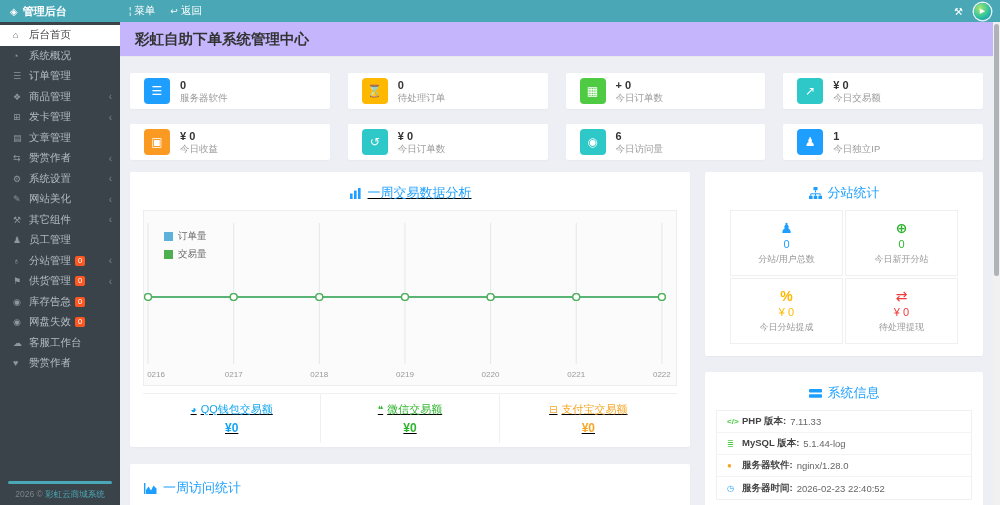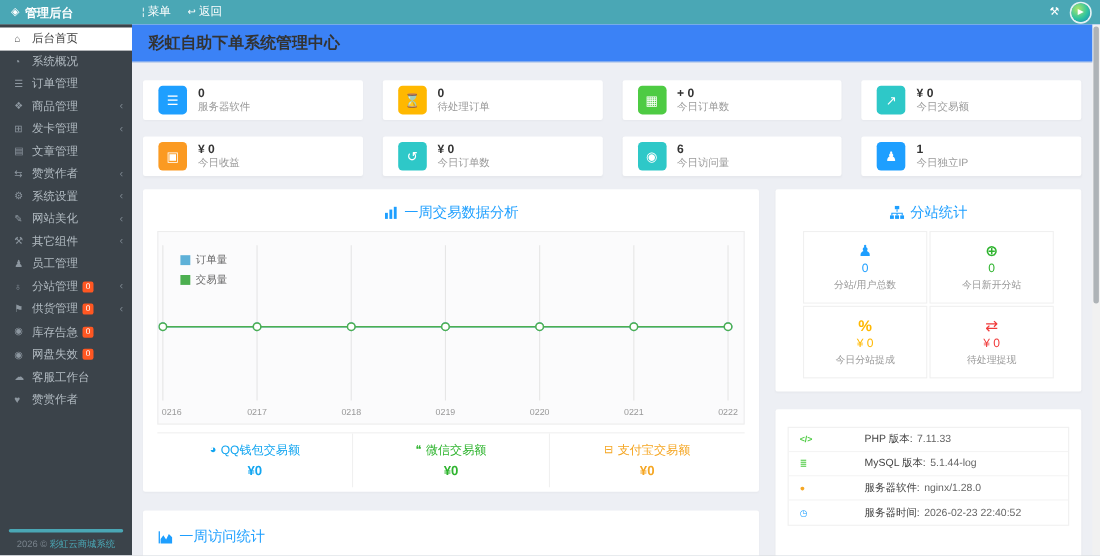--- a/index.html
+++ b/index.html
@@ -36,42 +36,42 @@
               padding:0 3px; border-radius:2px; }
   .si-chevron { position:absolute; right:8px; font-size:10px; color:#79838c; }
   .side-scrollbar { position:absolute; left:8px; bottom:21px; width:104px; height:3px;
                     background:#4aa7b5; border-radius:2px; cursor:pointer; }
   .side-footer { position:absolute; bottom:4px; width:100%; text-align:center;
                  font-size:8.5px; color:#79838c; }
   .side-footer a { color:#4aa7b5; text-decoration:none; cursor:pointer; }
 
   
   .main { position:absolute; top:22px; left:120px; right:0; bottom:0; overflow:hidden; }
-  .page-titlebar { height:35px; background:#3b82f6; border-bottom:1px solid #e8e8e8;
+  .page-titlebar { height:35px; background:#c4b5fd; border-bottom:1px solid #e8e8e8;
                    display:flex; align-items:center; padding-left:15px; }
   .page-titlebar h1 { font-size:14.5px; color:#333; font-weight:bold; }
   .content { padding:16px 17px 0 10px; }
 
   .stats-grid { display:grid; grid-template-columns:repeat(4,1fr); gap:15px 18px; margin-bottom:12px; }
   .stat-card { background:#fff; height:36px; display:flex; align-items:center; padding-left:14px;
                border-radius:2px; box-shadow:0 1px 2px rgba(0,0,0,.03); }
   .stat-icon { width:26px; height:26px; border-radius:4px; color:#fff; flex:none;
                display:flex; align-items:center; justify-content:center; font-size:12px; }
   .stat-text { margin-left:10px; }
   .stat-value { font-size:11px; font-weight:bold; color:#333; line-height:13px; }
   .stat-label { font-size:9.5px; color:#9a9a9a; line-height:12px; }
 
   .columns { display:flex; gap:15px; align-items:flex-start; }
   .col-left { flex:1; min-width:0; }
   .col-right { width:278px; flex:none; }
   .panel { background:#fff; border-radius:2px; box-shadow:0 1px 2px rgba(0,0,0,.03); }
   .panel-title { display:flex; align-items:center; gap:6px; color:#1e9fff; font-size:13px; height:22px; }
   .panel-title.center { justify-content:center; }
 
-  .chart-panel { padding:10px 13px 4px; }
+  .chart-panel { padding:10px 13px 4px;text-decoration:underline; }
   .chart-box { position:relative; height:176px; border:1px solid #ededed; background:#fbfbfc; margin-top:6px; }
   .chart-box svg { position:absolute; inset:0; }
   .legend { position:absolute; left:20px; top:19px; }
   .legend-row { display:flex; align-items:center; gap:5px; font-size:9.5px; color:#666; margin-bottom:5px; }
   .legend-swatch { width:9px; height:9px; flex:none; }
   .payments { display:flex; margin-top:7px; border-top:1px solid #f0f0f0; height:50px; }
   .pay-col { flex:1; display:flex; flex-direction:column; align-items:center; justify-content:center; gap:4px; }
   .pay-col + .pay-col { border-left:1px solid #f0f0f0; }
   .pay-head { font-size:11px; display:flex; align-items:center; gap:4px; }
   .pay-head .pic { font-size:10px; }
@@ -86,21 +86,21 @@
   .sub-icon { font-size:14px; line-height:16px; }
   .sub-value { font-size:11px; margin-top:2px; }
   .sub-label { font-size:9px; color:#999; margin-top:3px; }
 
   .sysinfo-panel { margin-top:16px; padding:10px 11px 12px; height:160px; }
   .sysinfo-box { border:1px solid #f0f0f0; margin-top:6px; }
   .sys-row { display:flex; align-items:center; height:22px; padding-left:10px; font-size:9.5px;
              border-bottom:1px solid #f4f4f4; }
   .sys-row:last-child { border-bottom:none; }
   .sys-icon { width:15px; font-size:8px; font-weight:bold; flex:none; }
-  .sys-label { font-weight:normal; color:#444; margin-right:4px; white-space:nowrap;margin-left:44px; }
+  .sys-label { font-weight:bold; color:#444; margin-right:4px; white-space:nowrap; }
   .sys-value { color:#666; white-space:nowrap; }
 
   .watermark { position:absolute; left:746px; top:430px; color:rgba(125,131,138,.78);
                z-index:9; pointer-events:none; }
   .watermark .wl1 { font-size:13px; }
   .watermark .wl2 { font-size:8.5px; margin-top:3px; }
 
   .main-scrollbar { position:absolute; top:0; right:0; width:7px; height:100%; background:#f1f1f1; z-index:8; }
   .main-scrollbar .thumb { position:absolute; top:2px; left:1px; width:5px; height:252px;
                            background:#aeb3b7; border-radius:3px; cursor:pointer; }
@@ -407,20 +407,27 @@
                 </div>
                 <div class="sub-card">
                   <div class="sub-icon" style="color: rgb(240, 59, 59);">⇄</div>
                   <div class="sub-value" style="color: rgb(240, 59, 59);">¥ 0</div>
                   <div class="sub-label">待处理提现</div>
                 </div>
               </div>
           </section>
 
           <section class="panel sysinfo-panel">
+            <div class="panel-title center">
+              <svg width="13" height="13" viewBox="0 0 13 13">
+                <rect x="0" y="2" width="13" height="3.6" rx="0.8" fill="#1e9fff"></rect>
+                <rect x="0" y="7.2" width="13" height="3.6" rx="0.8" fill="#1e9fff"></rect>
+              </svg>
+              <span>系统信息</span>
+            </div>
             <div class="sysinfo-box" id="sysinfo-box">
                 <div class="sys-row">
                   <span class="sys-icon" style="color: rgb(78, 203, 67);">&lt;/&gt;</span>
                   <span class="sys-label">PHP 版本:</span>
                   <span class="sys-value">7.11.33</span>
                 </div>
                 <div class="sys-row">
                   <span class="sys-icon" style="color: rgb(78, 203, 67);">≣</span>
                   <span class="sys-label">MySQL 版本:</span>
                   <span class="sys-value">5.1.44-log</span>

